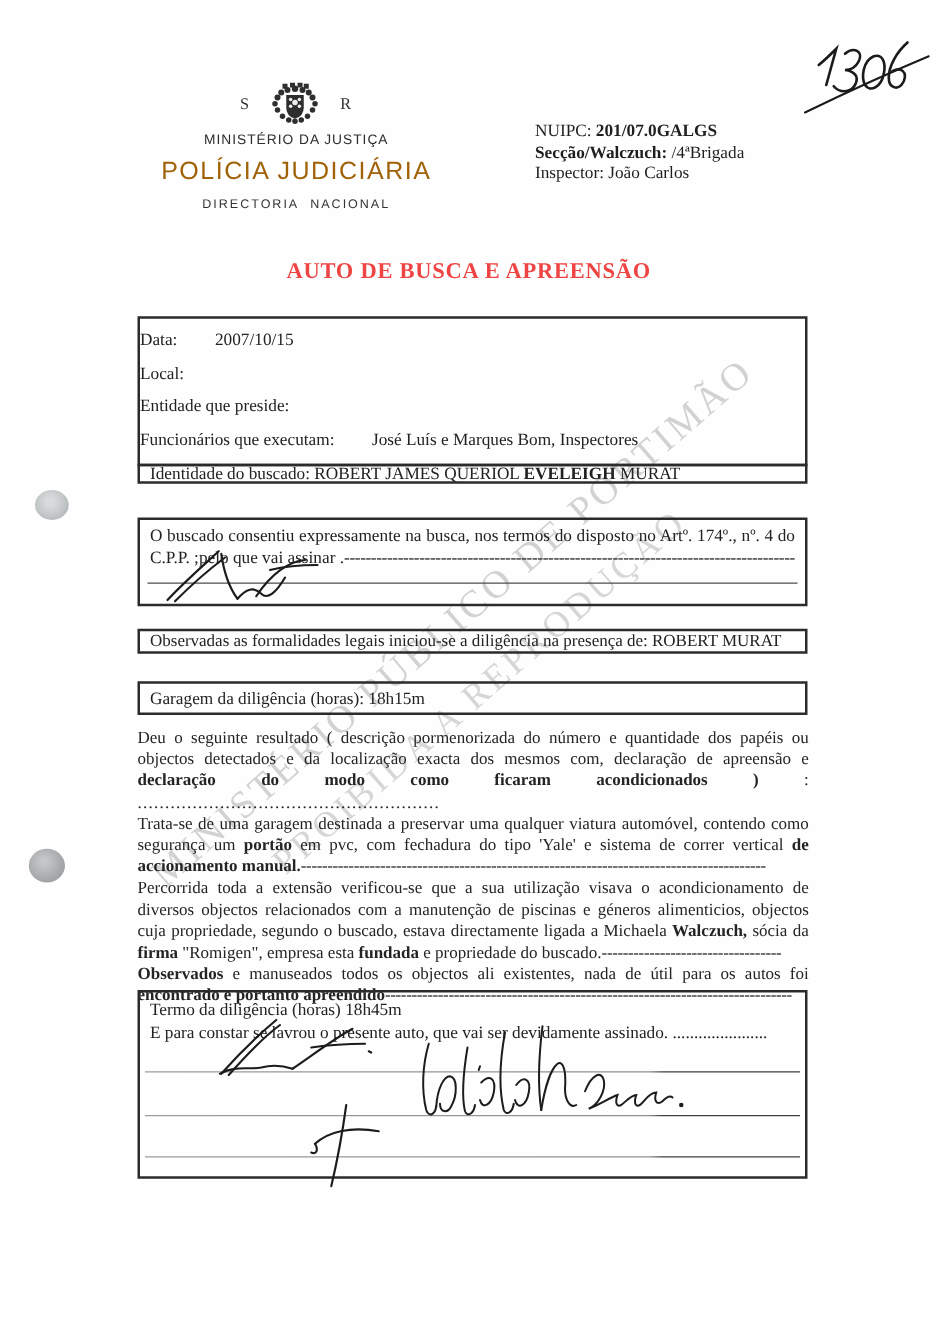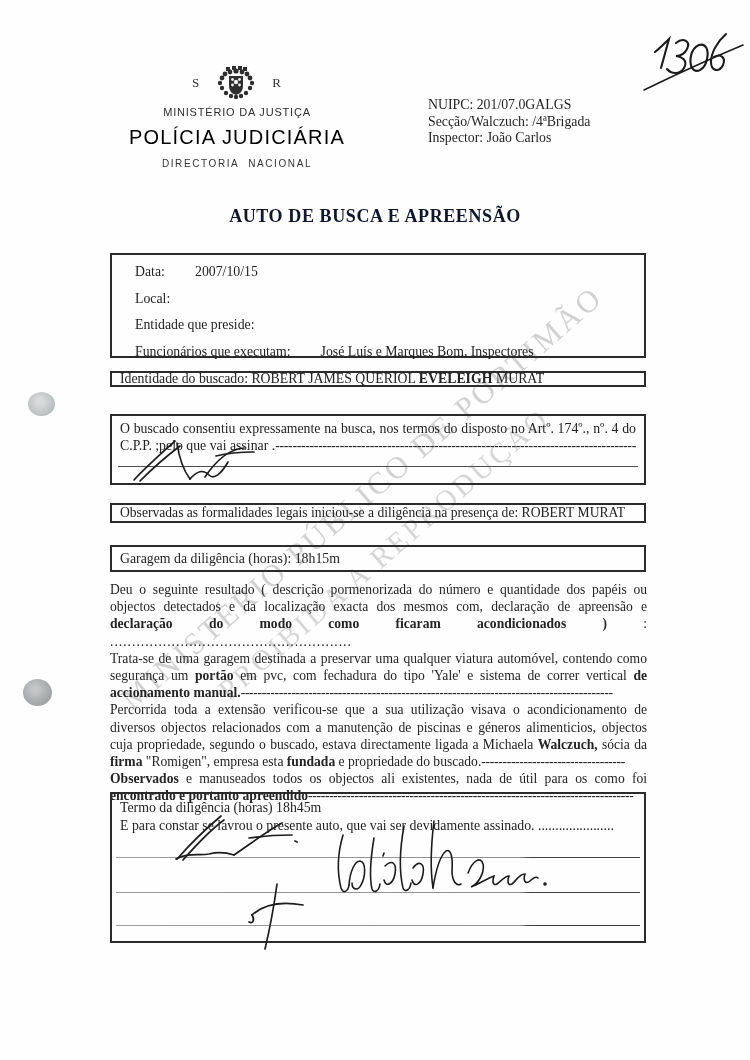--- a/index.html
+++ b/index.html
@@ -27,32 +27,32 @@
     left:23px;top:679px;width:29px;height:27px;
     background:radial-gradient(circle at 42% 38%, #c4c6c7 10%, #a9acad 55%, #9b9ea0 82%, rgba(155,158,160,0) 100%);
     filter:blur(0.5px);
   }
   
   .hdr-left{position:absolute;left:96px;top:66px;width:282px;text-align:center;z-index:2;}
   .sr-row{display:flex;align-items:center;justify-content:center;gap:16px;height:34px;}
   .sr-letter{font-size:13px;color:#333;letter-spacing:1px;}
   .emblem{width:40px;height:34px;}
   .ministry{margin-top:6px;font-family:"Liberation Sans",sans-serif;font-size:11px;letter-spacing:0.8px;color:#2e2e2e;}
-  .org{margin-top:8px;font-family:"Liberation Sans",sans-serif;font-size:20px;letter-spacing:1.2px;color:#000000;}
+  .org{margin-top:8px;font-family:"Liberation Sans",sans-serif;font-size:20px;letter-spacing:1.2px;color:#a16207;}
   .directorate{margin-top:9px;font-family:"Liberation Sans",sans-serif;font-size:10px;letter-spacing:1.6px;word-spacing:5px;color:#333;}
   .hdr-right{position:absolute;left:428px;top:97px;z-index:2;font-size:13.8px;line-height:16.5px;color:#1f1f1f;}
-  .hdr-right b{font-weight:normal;}
+  .hdr-right b{font-weight:bold;}
   
   .title{
     position:absolute;left:0;top:206px;width:100%;margin:0;text-align:center;z-index:2;
-    font-size:18px;font-weight:bold;letter-spacing:0.6px;color:#0f172a;
+    font-size:18px;font-weight:bold;letter-spacing:0.6px;color:#ef4444;
   }
   
   .box{position:absolute;left:110px;width:536px;border:2px solid #2b2b2b;box-sizing:border-box;z-index:2;background:transparent;}
-  .box-details{top:253px;height:105px;padding:4px 23px;}
+  .box-details{top:253px;height:120px;padding:4px 0;}
   .drow{height:26.5px;display:flex;align-items:center;font-size:13.8px;}
   .dlbl{display:inline-block;min-width:46px;}
   .dval{margin-left:14px;}
   .drow-exec .dval{margin-left:30px;}
   .box-identity{top:371px;height:16px;display:flex;align-items:center;padding:0 8px;font-size:13.8px;}
   .box-consent{top:414px;height:71px;padding:4px 8px;font-size:13.8px;line-height:17px;text-align:justify;}
   .sigline{position:absolute;left:6px;right:6px;top:50px;height:1px;background:#4d4d4d;}
   .box-formalities{top:503px;height:20px;display:flex;align-items:center;padding:0 8px;font-size:13.6px;}
   .box-start{top:545px;height:27px;display:flex;align-items:center;padding:0 8px;font-size:13.8px;}
   
@@ -162,21 +162,21 @@
   </div>
 
   <div class="box box-start">
     <span>Garagem da diligência (horas): 18h15m</span>
   </div>
 
   <div class="bodytext">
     <p><span>Deu o seguinte resultado ( descrição pormenorizada do número e quantidade dos papéis ou objectos detectados e da localização exacta dos mesmos com, declaração de apreensão e </span><span class="b">declaração do modo como ficaram acondicionados ) </span><span>: </span><span class="dots">.......................................................</span></p>
     <p><span>Trata-se de uma garagem destinada a preservar uma qualquer viatura automóvel, contendo como segurança um </span><span class="b">portão</span><span> em pvc, com fechadura do tipo 'Yale'  e sistema de correr vertical </span><span class="b">de accionamento manual.</span><span class="fill">----------------------------------------------------------------------------------------</span></p>
     <p><span>Percorrida toda a extensão verificou-se que a sua utilização visava o acondicionamento de diversos objectos relacionados com a manutenção de piscinas e géneros alimenticios, objectos cuja propriedade, segundo o buscado, estava directamente ligada a Michaela </span><span class="b">Walczuch,</span><span> sócia da </span><span class="b">firma</span><span> "Romigen", empresa esta </span><span class="b">fundada</span><span> e propriedade do buscado.</span><span class="fill">----------------------------------</span></p>
-    <p><span class="b">Observados</span><span> e manuseados todos os objectos ali existentes, nada de útil para os como foi </span><span class="b">encontrado e portanto apreendido</span><span class="fill">-----------------------------------------------------------------------------</span></p>
+    <p><span class="b">Observados</span><span> e manuseados todos os objectos ali existentes, nada de útil para os autos foi </span><span class="b">encontrado e portanto apreendido</span><span class="fill">-----------------------------------------------------------------------------</span></p>
   </div>
 
   <div class="box box-closing">
     <div>Termo da diligência (horas) 18h45m</div>
     <div>E para constar se lavrou o presente auto, que vai ser devidamente assinado. ......................</div>
     <div class="rule rule1"></div>
     <div class="rule rule2"></div>
     <div class="rule rule3"></div>
   </div>
 

